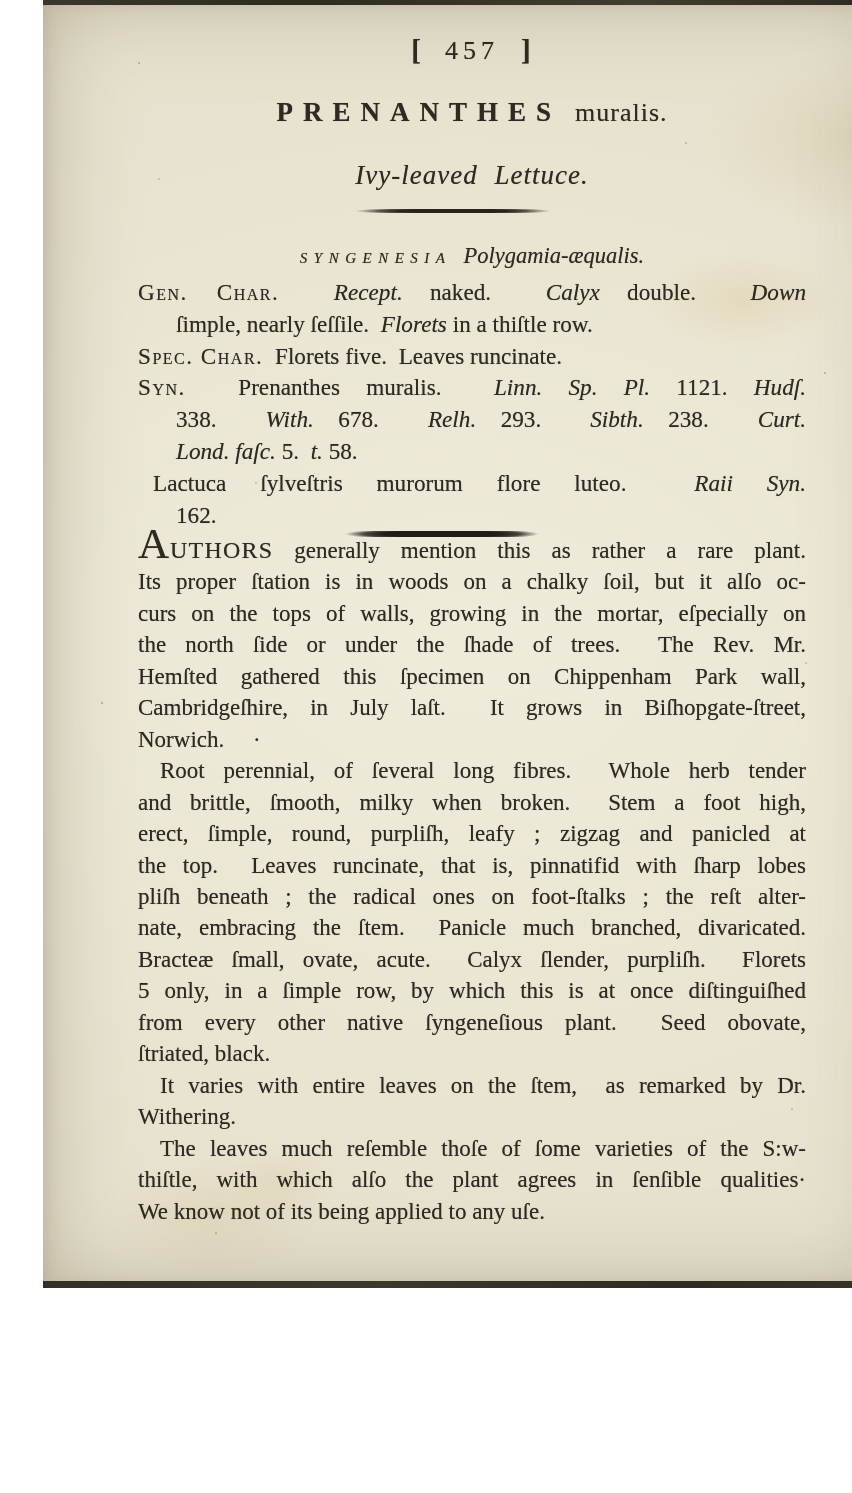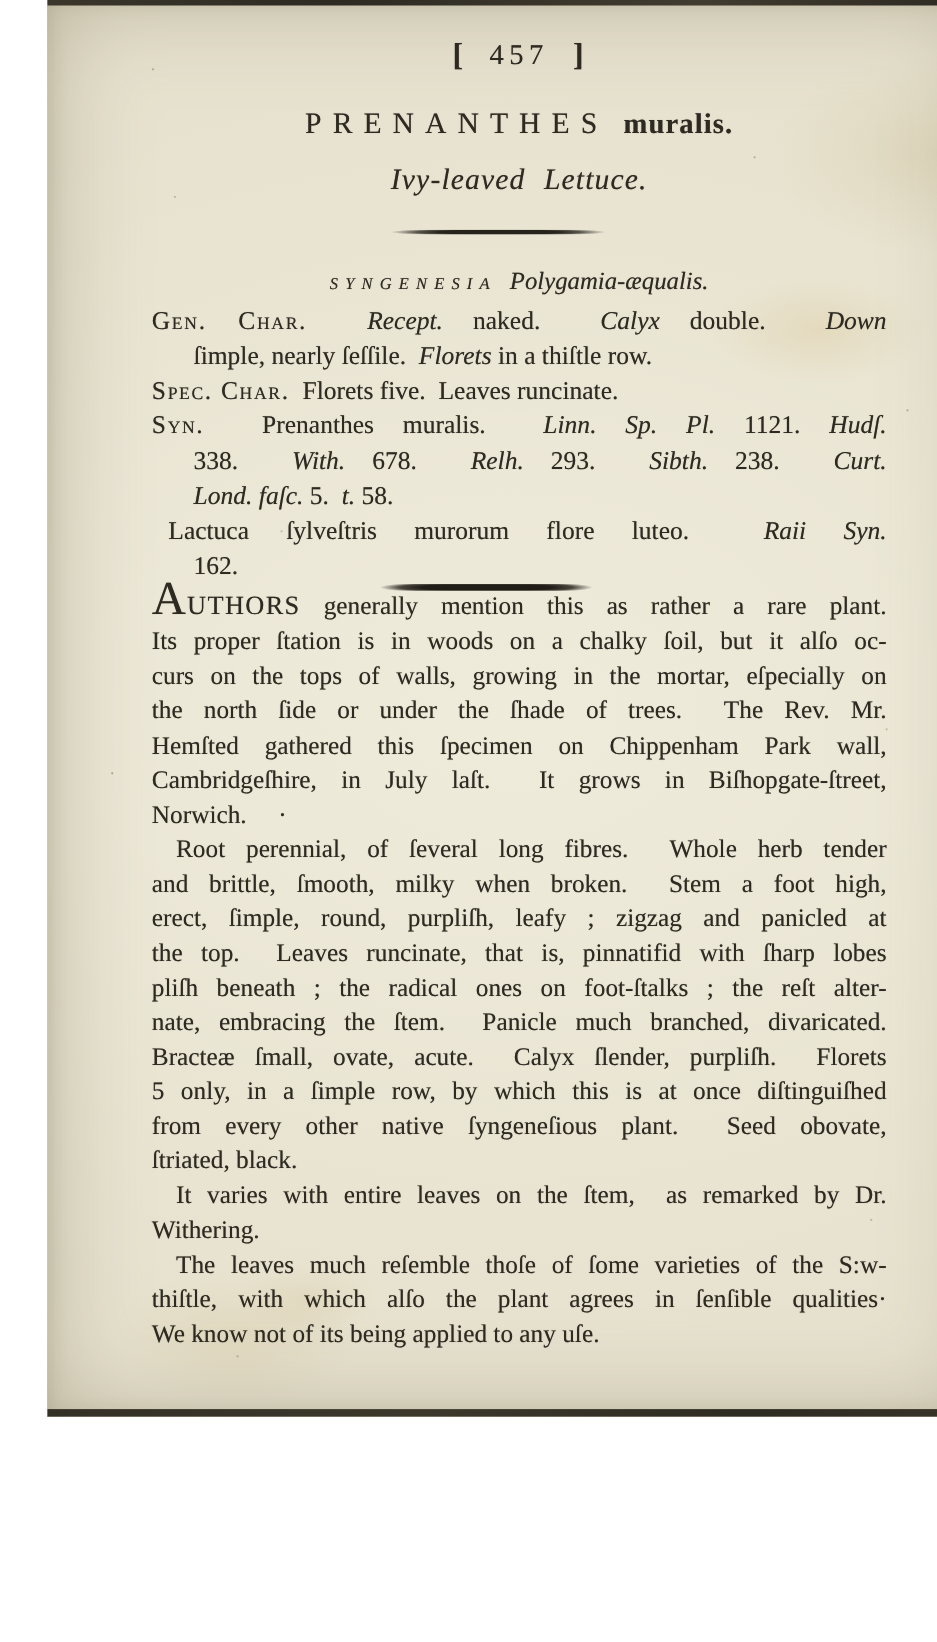--- a/index.html
+++ b/index.html
@@ -33,24 +33,24 @@
     transform:rotate(24deg);border-radius:1px;opacity:.75;}
 
   .ink{color:#2e2a21;text-shadow:0 0 0.7px rgba(46,42,33,0.55);}
 
   .page-num{position:absolute;top:34px;left:95px;width:668px;text-align:center;
     font-size:26px;letter-spacing:2px;}
   .page-num .bracket{font-weight:bold;font-size:29px;vertical-align:-1px;}
   .page-num .num{margin:0 22px;letter-spacing:5px;}
 
   .main-title{position:absolute;top:97px;left:95px;width:668px;text-align:center;font-size:27px;}
-  .main-title .genus{letter-spacing:10px;}
-  .main-title .species{font-size:26px;margin-left:14px;letter-spacing:1px;font-weight:bold;}
+  .main-title .genus{letter-spacing:10px;font-weight:bold;}
+  .main-title .species{font-size:26px;margin-left:14px;letter-spacing:1px;}
 
-  .subtitle{position:absolute;top:148px;left:95px;width:668px;text-align:center;
+  .subtitle{position:absolute;top:160px;left:95px;width:668px;text-align:center;
     font-style:italic;font-size:27px;letter-spacing:1px;word-spacing:9px;}
 
   .rule{position:absolute;border:0;}
   .rule-1{top:209px;left:311px;width:198px;height:4px;
     background:radial-gradient(ellipse 50% 95% at center,#26231c 55%,rgba(38,35,28,0.75) 75%,transparent 99%);}
   .rule-2{top:531px;left:301px;width:196px;height:6px;
     background:radial-gradient(ellipse 50% 100% at center,#201d17 60%,rgba(32,29,23,0.8) 80%,transparent 99%);}
 
   .class-line{position:absolute;top:243px;left:95px;width:668px;text-align:center;
     font-style:italic;font-size:22.5px;}

